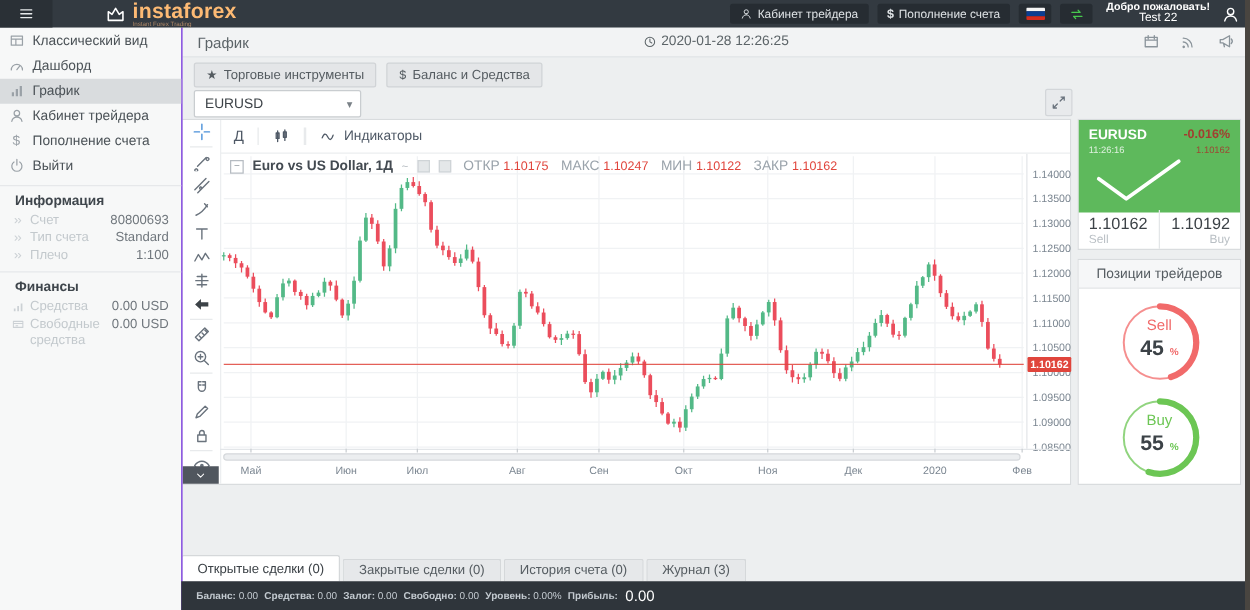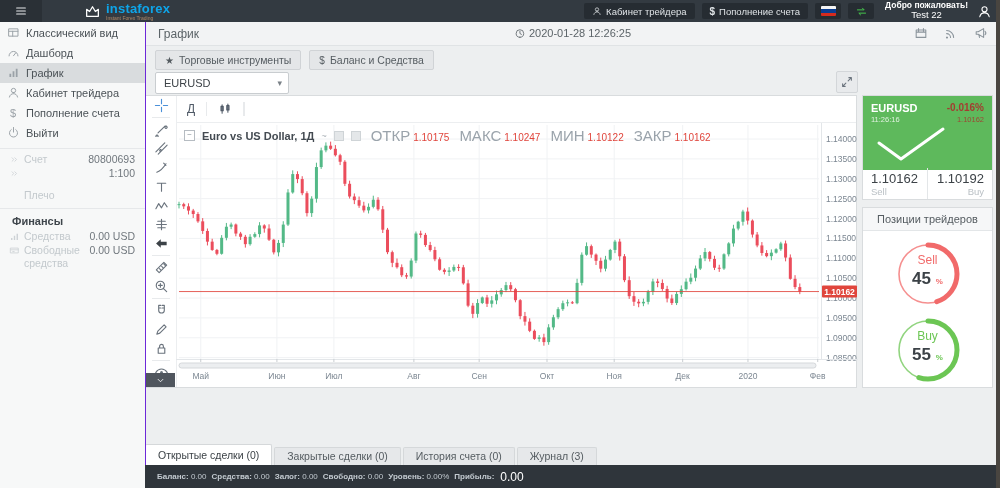--- a/index.html
+++ b/index.html
@@ -4,21 +4,21 @@
 <style>
   html,body{margin:0;padding:0;background:#888;}
   .app{position:relative;width:1000px;height:488px;background:#edeff0;overflow:hidden;
        font-family:"Liberation Sans",sans-serif;-webkit-font-smoothing:antialiased;}
   svg{display:block}
   
   .navbar{position:absolute;top:0;left:0;right:0;height:22px;background:#333a41;display:flex;align-items:center;z-index:6}
   .hamburger{width:42px;height:22px;background:#2a3036;display:flex;align-items:center;justify-content:center;cursor:pointer}
   .brand{display:flex;align-items:center;gap:5px;margin-left:42px}
   .brand-txt{display:flex;flex-direction:column;line-height:1}
-  .brand-name{color:#0ea5e9;font-size:13px;font-weight:bold;letter-spacing:.2px}
+  .brand-name{color:#fdba74;font-size:17px;font-weight:bold;letter-spacing:.2px}
   .brand-tag{color:#b08968;font-size:5px;margin-top:1px}
   .nav-right{margin-left:auto;display:flex;align-items:center;gap:7px;padding-right:8px}
   .nav-btn{height:16px;background:#262c32;border:none;color:#dfe3e6;font-size:9.5px;display:flex;align-items:center;gap:4px;padding:0 8px;border-radius:2px;cursor:pointer;font-family:inherit}
   .nav-sq{width:26px;height:16px;background:#262c32;border-radius:2px;display:flex;align-items:center;justify-content:center;cursor:pointer}
   .flag{width:15px;height:10px;border-radius:1px;overflow:hidden;display:flex;flex-direction:column}
   .flag i{flex:1}
   .welcome{color:#fff;line-height:1.15;text-align:center;margin-left:4px}
   .welcome .l1{font-size:8.5px;font-weight:bold}
   .welcome .l2{font-size:9.5px}
   
@@ -54,21 +54,21 @@
   .ct-sep{width:1px;height:14px;background:#e8eaec}
   .ct-interval{font-size:12px}
   #chart-svg{position:absolute;left:30px;top:27px}
   .chart-legend{position:absolute;left:38px;top:31px;display:flex;align-items:center;gap:7px;z-index:2}
   .lg-box{width:9px;height:9px;border:1px solid #b6bcc2;color:#8b949b;font-size:8px;line-height:7px;text-align:center;cursor:pointer;background:#fff}
   .lg-title{font-size:11px;font-weight:bold;color:#434a51}
   .lg-dash{color:#aab1b7;font-size:9px}
   .lg-sq{width:8px;height:8px;background:#e4e7e9;border:1px solid #cfd4d7;cursor:pointer}
   .ohlc{display:flex;gap:10px;margin-left:3px}
   .ohlc .pair{display:flex;gap:3px;align-items:baseline}
-  .ohlc .k{font-size:15px;color:#9aa3ab}
+  .ohlc .k{font-size:11px;color:#9aa3ab}
   .ohlc .v{font-size:10px;color:#e0453c}
   
   .quote-card{position:absolute;left:862px;top:95px;width:131px;height:105px;border:1px solid #d9dcde;background:#fff;box-sizing:border-box;z-index:3}
   .qc-green{position:absolute;left:0;top:0;right:0;height:74px;background:#5eb95c;color:#fff}
   .qc-sym{position:absolute;left:8px;top:6px;font-size:11px;font-weight:bold}
   .qc-pct{position:absolute;right:8px;top:6px;font-size:10px;font-weight:bold;color:#a33d30}
   .qc-time{position:absolute;left:8px;top:19px;font-size:7.5px;opacity:.8}
   .qc-price{position:absolute;right:8px;top:19px;font-size:7.5px;color:#a33d30;opacity:.9}
   .qc-row{position:absolute;left:0;bottom:0;right:0;height:31px;display:flex}
   .qc-cell{flex:1;position:relative;padding:3px 8px 0}
@@ -179,31 +179,37 @@
             </svg>
           </span><span>Кабинет трейдера</span></div>
         <div class="side-item"><span class="si" style="font-size: 11px; left: 10px; top: 0px; line-height: 20px;">$</span><span>Пополнение счета</span></div>
         <div class="side-item"><span class="si">
             <svg width="13" height="13" viewBox="0 0 16 16">
               <path d="M5.2 4.4a5 5 0 1 0 5.6 0M8 1.8v5.7" fill="none" stroke="#9aa1a7" stroke-width="1.2" stroke-linecap="round" stroke-linejoin="round"></path>
             </svg>
           </span><span>Выйти</span></div>
       </nav>
     <div class="side-sec">
+      <div class="side-title">Информация</div>
       <div id="info-rows">
           <div class="side-row"><span class="ri">
               <svg width="11" height="11" viewBox="0 0 16 16">
                 <path d="M4.5 5.5L7 8l-2.5 2.5M8.5 5.5L11 8l-2.5 2.5" fill="none" stroke="#ccd1d5" stroke-width="1.2" stroke-linecap="round" stroke-linejoin="round"></path>
               </svg>
             </span><span style="display: inline-block; max-width: 72px; text-align: center;">Счет</span><span class="rv">80800693</span></div>
           <div class="side-row"><span class="ri">
               <svg width="11" height="11" viewBox="0 0 16 16">
                 <path d="M4.5 5.5L7 8l-2.5 2.5M8.5 5.5L11 8l-2.5 2.5" fill="none" stroke="#ccd1d5" stroke-width="1.2" stroke-linecap="round" stroke-linejoin="round"></path>
               </svg>
-            </span><span style="display: inline-block; max-width: 72px; margin-top: 22px;">Плечо</span><span class="rv">1:100</span></div>
+            </span><span style="display: inline-block; max-width: 72px;">Тип счета</span><span class="rv">Standard</span></div>
+          <div class="side-row"><span class="ri">
+              <svg width="11" height="11" viewBox="0 0 16 16">
+                <path d="M4.5 5.5L7 8l-2.5 2.5M8.5 5.5L11 8l-2.5 2.5" fill="none" stroke="#ccd1d5" stroke-width="1.2" stroke-linecap="round" stroke-linejoin="round"></path>
+              </svg>
+            </span><span style="display: inline-block; max-width: 72px;">Плечо</span><span class="rv">1:100</span></div>
         </div>
     </div>
     <div class="side-sec">
       <div class="side-title">Финансы</div>
       <div id="fin-rows">
           <div class="side-row"><span class="ri">
               <svg width="11" height="11" viewBox="0 0 16 16">
                 <path d="M3 10h2v3H3zM7 7h2v6H7zM11 4h2v9h-2z" fill="#ccd1d5" stroke="none"></path>
               </svg>
             </span><span style="display: inline-block; max-width: 72px;">Средства</span><span class="rv">0.00 USD</span></div>
@@ -275,20 +281,28 @@
       <span class="ct-sep"></span>
       <span class="ct-item">
         <span>
             <svg width="14" height="14" viewBox="0 0 16 16">
               <path d="M4.7 3.2v9.6M3.4 5h2.6v5H3.4zM11.3 2.2v9.6M10 4h2.6v5H10z" fill="none" stroke="#4f5966" stroke-width="1.2" stroke-linecap="round" stroke-linejoin="round"></path>
             </svg>
           </span>
       </span>
       <span class="ct-sep"></span>
       <span class="ct-sep"></span>
+      <span class="ct-item">
+        <span>
+            <svg width="14" height="14" viewBox="0 0 16 16">
+              <path d="M2 9.5c1.6-4.5 3.4-4.5 5-1s3.4 3.5 5-1.5" fill="none" stroke="#4f5966" stroke-width="1.2" stroke-linecap="round" stroke-linejoin="round"></path>
+            </svg>
+          </span>
+        <span>Индикаторы</span>
+      </span>
     </div>
 
     <div class="draw-col" id="draw-col">
         <div class="di">
           <svg width="15" height="15" viewBox="0 0 16 16">
             <path d="M8 1.5V6M8 10v4.5M1.5 8H6M10 8h4.5" fill="none" stroke="#4a90d9" stroke-width="1.2" stroke-linecap="round" stroke-linejoin="round"></path>
           </svg>
         </div>
         <div class="draw-sep"></div>
         <div class="di">

